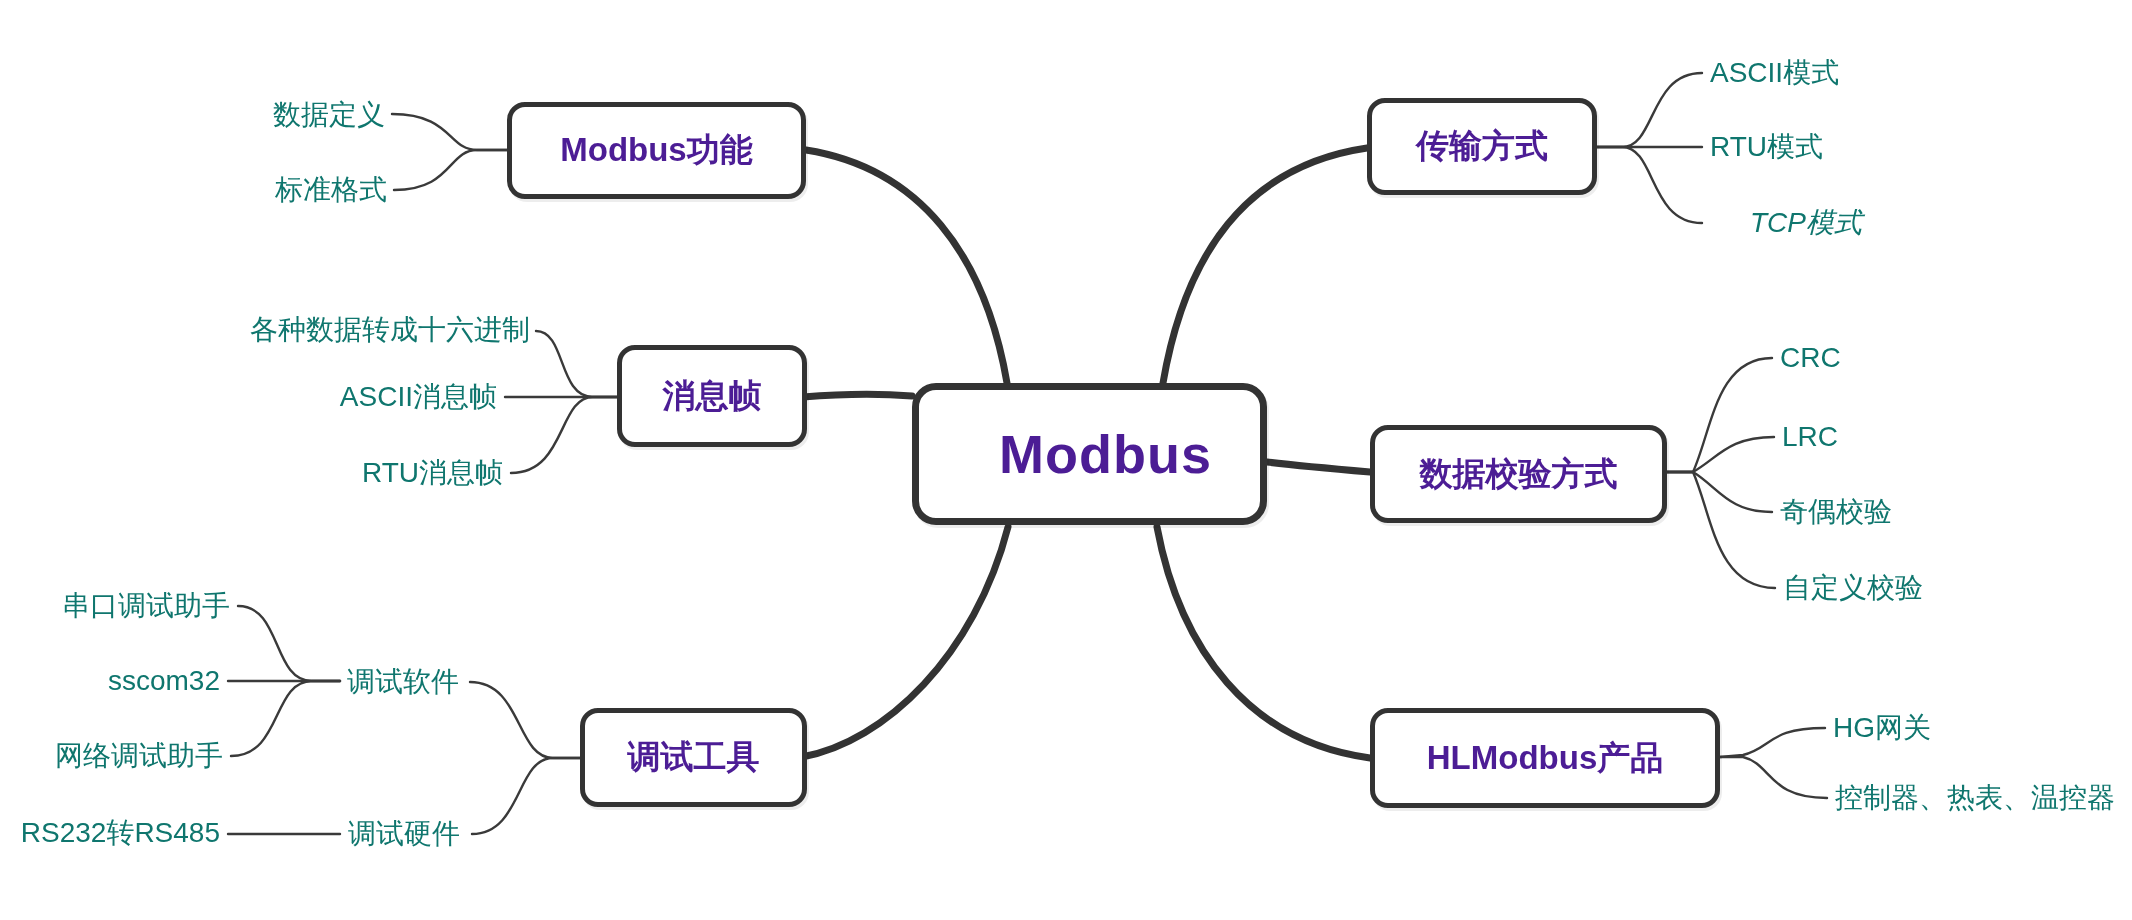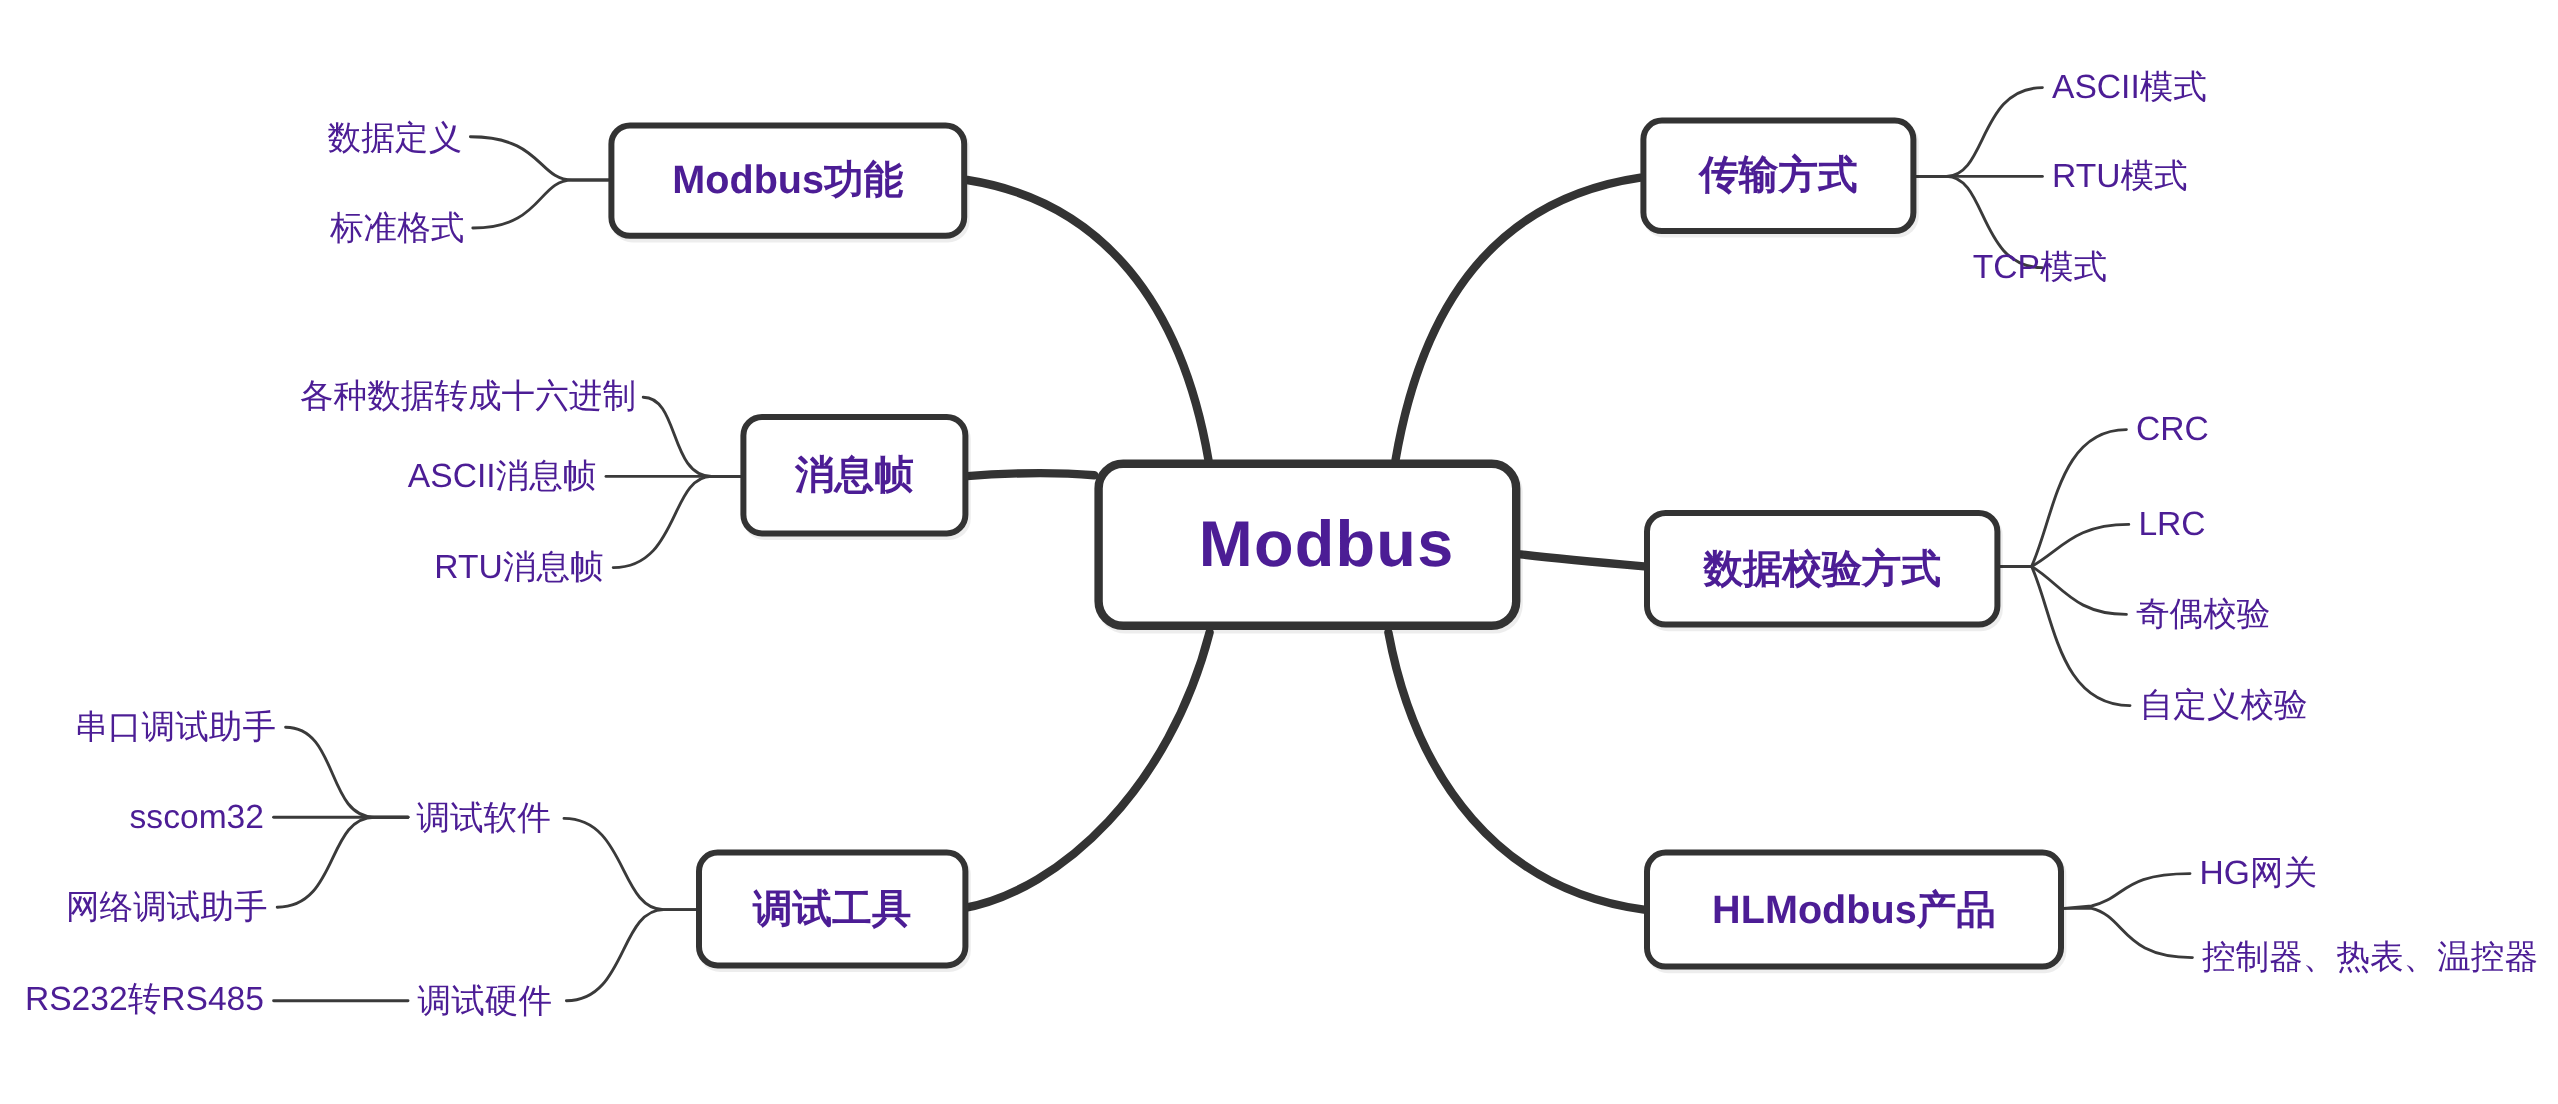--- a/index.html
+++ b/index.html
@@ -14,21 +14,21 @@
   svg.links path.sub{stroke-width:2.4;stroke:#3a3a3a;stroke-linecap:round;}
   .node{
     position:absolute;display:flex;align-items:center;justify-content:center;
     background:#ffffff;border:5px solid #333333;border-radius:18px;
     color:#4c1d95;font-weight:bold;font-size:33px;white-space:nowrap;
     box-shadow:2px 3px 0 rgba(0,0,0,0.07);box-sizing:border-box;cursor:pointer;
   }
   .node.root{border-width:7px;border-radius:24px;font-size:54px;font-weight:800;letter-spacing:1px;}
   .leaf,.sublabel{
     position:absolute;transform:translateY(-50%);
-    color:#4c1d95;font-size:28px;white-space:nowrap;cursor:pointer;line-height:1;
+    color:#0f766e;font-size:28px;white-space:nowrap;cursor:pointer;line-height:1;
   }
   .leaf.ralign{text-align:right;}
 </style>
 </head>
 <body>
 
 <div class="canvas">
 
   <svg class="links" width="2132" height="920" viewBox="0 0 2132 920">
 
@@ -83,21 +83,21 @@
   <div class="leaf ralign" style="right:1602px;top:330px;">各种数据转成十六进制</div>
   <div class="leaf ralign" style="right:1635px;top:397px;">ASCII消息帧</div>
   <div class="leaf ralign" style="right:1629px;top:473px;">RTU消息帧</div>
   <div class="leaf ralign" style="right:1902px;top:606px;">串口调试助手</div>
   <div class="leaf ralign" style="right:1912px;top:681px;">sscom32</div>
   <div class="leaf ralign" style="right:1909px;top:756px;">网络调试助手</div>
   <div class="leaf ralign" style="right:1912px;top:833px;">RS232转RS485</div>
 
   <div class="leaf" style="left:1710px;top:73px;">ASCII模式</div>
   <div class="leaf" style="left:1710px;top:147px;">RTU模式</div>
-  <div class="leaf" style="left:1644px;top:223px;">TCP模式</div>
+  <div class="leaf" style="left:1750px;top:223px;font-style:italic;">TCP模式</div>
   <div class="leaf" style="left:1780px;top:358px;">CRC</div>
   <div class="leaf" style="left:1782px;top:437px;">LRC</div>
   <div class="leaf" style="left:1780px;top:512px;">奇偶校验</div>
   <div class="leaf" style="left:1783px;top:588px;">自定义校验</div>
   <div class="leaf" style="left:1833px;top:728px;">HG网关</div>
   <div class="leaf" style="left:1835px;top:798px;">控制器、热表、温控器</div>
 
 </div>
 
 </body></html>

